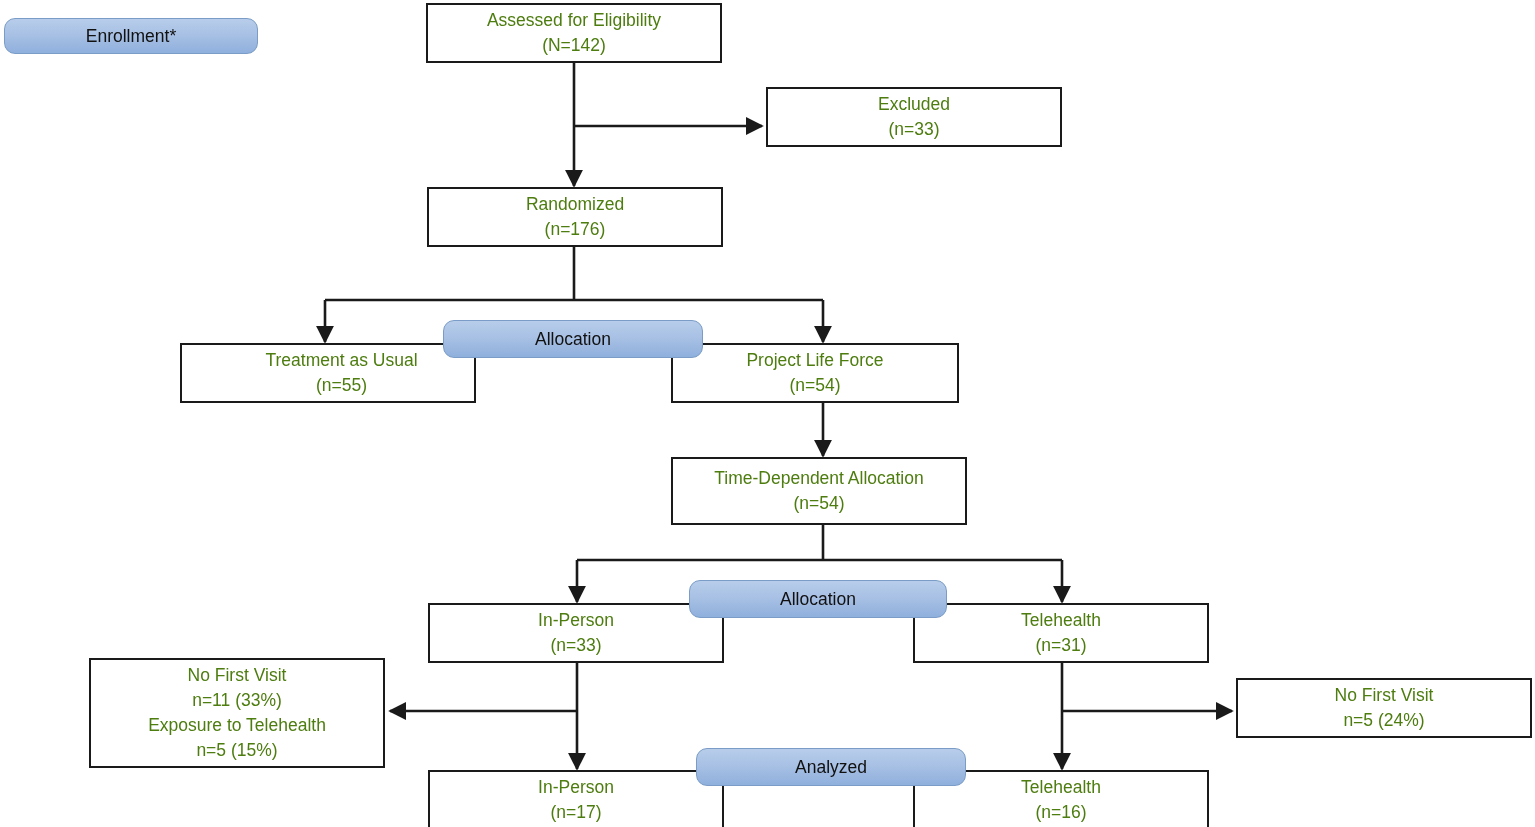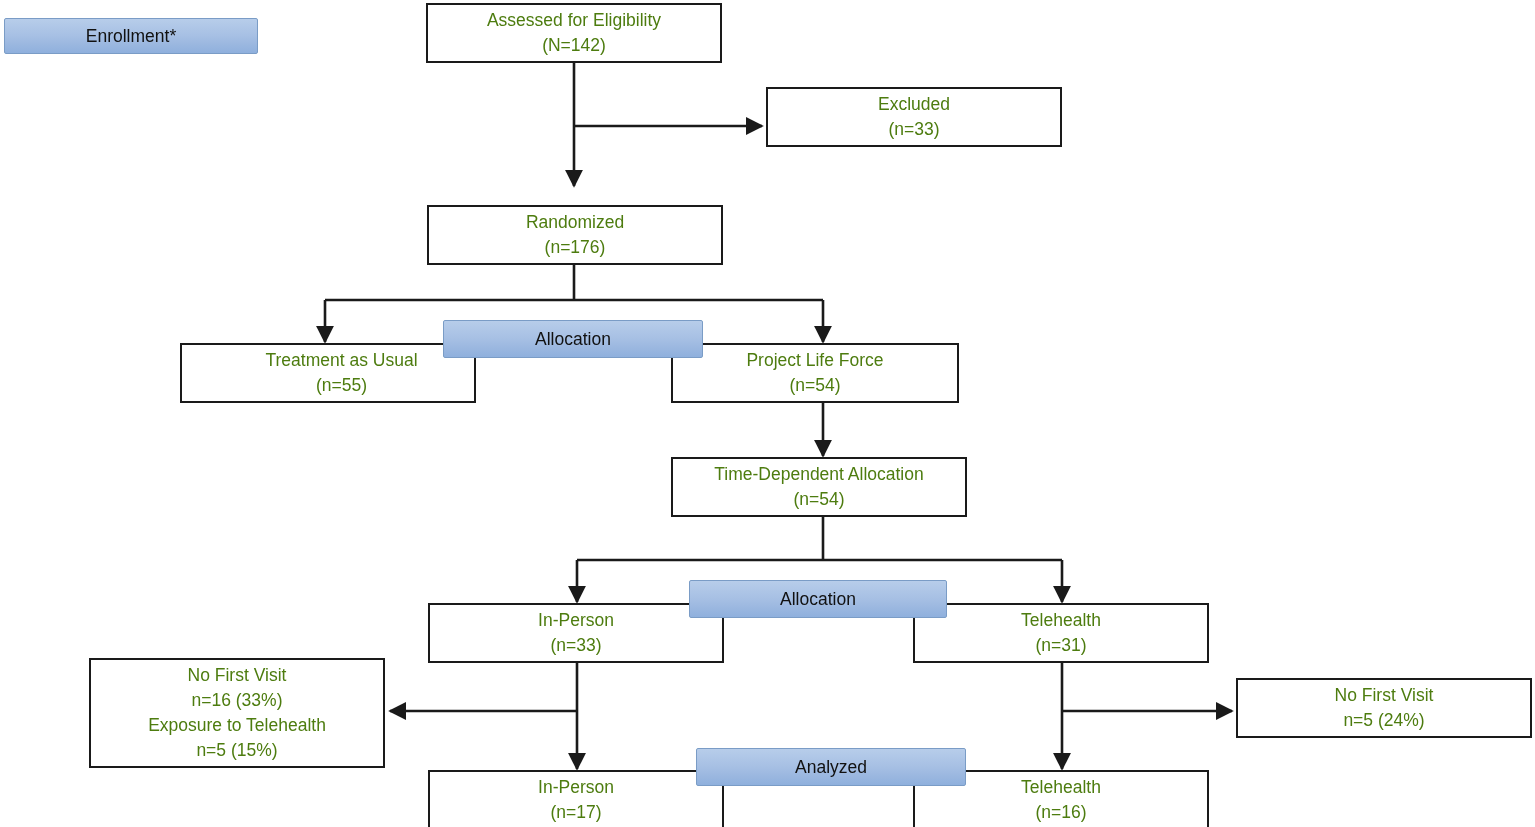--- a/index.html
+++ b/index.html
@@ -40,21 +40,21 @@
     text-align: center;
   }
   .node .ln {
     display: block;
     white-space: nowrap;
   }
   .stage {
     position: absolute;
     box-sizing: border-box;
     border: 1px solid #7a9cc6;
-    border-radius: 2px;
+    border-radius: 11px;
     background: linear-gradient(180deg, #b7cdea 0%, #a7c0e4 48%, #9cb8e0 72%, #8fb0dd 100%);
     display: flex;
     align-items: center;
     justify-content: center;
     z-index: 3;
     color: #111111;
     font-size: 17.5px;
     text-align: center;
     white-space: nowrap;
   }
@@ -117,53 +117,53 @@
   <div class="node" style="left:426px; top:3px; width:296px; height:60px;">
     <span class="ln">Assessed for Eligibility</span>
     <span class="ln">(N=142)</span>
   </div>
 
   <div class="node" style="left:766px; top:87px; width:296px; height:60px;">
     <span class="ln">Excluded</span>
     <span class="ln">(n=33)</span>
   </div>
 
-  <div class="node" style="left:427px; top:187px; width:296px; height:60px;margin-top:18px;">
+  <div class="node" style="left:427px; top:187px; width:296px; height:60px;">
     <span class="ln">Randomized</span>
     <span class="ln">(n=176)</span>
   </div>
 
   <div class="node" style="left:180px; top:343px; width:296px; height:60px;padding-left:27px;">
     <span class="ln">Treatment as Usual</span>
     <span class="ln">(n=55)</span>
   </div>
 
   <div class="node" style="left:671px; top:343px; width:288px; height:60px;">
     <span class="ln">Project Life Force</span>
     <span class="ln">(n=54)</span>
   </div>
 
-  <div class="node" style="left:671px; top:457px; width:296px; height:60px;">
+  <div class="node" style="left:671px; top:457px; width:296px; height:68px;">
     <span class="ln">Time-Dependent Allocation</span>
     <span class="ln">(n=54)</span>
   </div>
 
   <div class="node" style="left:428px; top:603px; width:296px; height:60px;">
     <span class="ln">In-Person</span>
     <span class="ln">(n=33)</span>
   </div>
 
   <div class="node" style="left:913px; top:603px; width:296px; height:60px;">
     <span class="ln">Telehealth</span>
     <span class="ln">(n=31)</span>
   </div>
 
   <div class="node" style="left:89px; top:658px; width:296px; height:110px;">
     <span class="ln">No First Visit</span>
-    <span class="ln">n=16 (33%)</span>
+    <span class="ln">n=11 (33%)</span>
     <span class="ln">Exposure to Telehealth</span>
     <span class="ln">n=5 (15%)</span>
   </div>
 
   <div class="node" style="left:1236px; top:678px; width:296px; height:60px;">
     <span class="ln">No First Visit</span>
     <span class="ln">n=5 (24%)</span>
   </div>
 
   <div class="node" style="left:428px; top:770px; width:296px; height:60px;">

